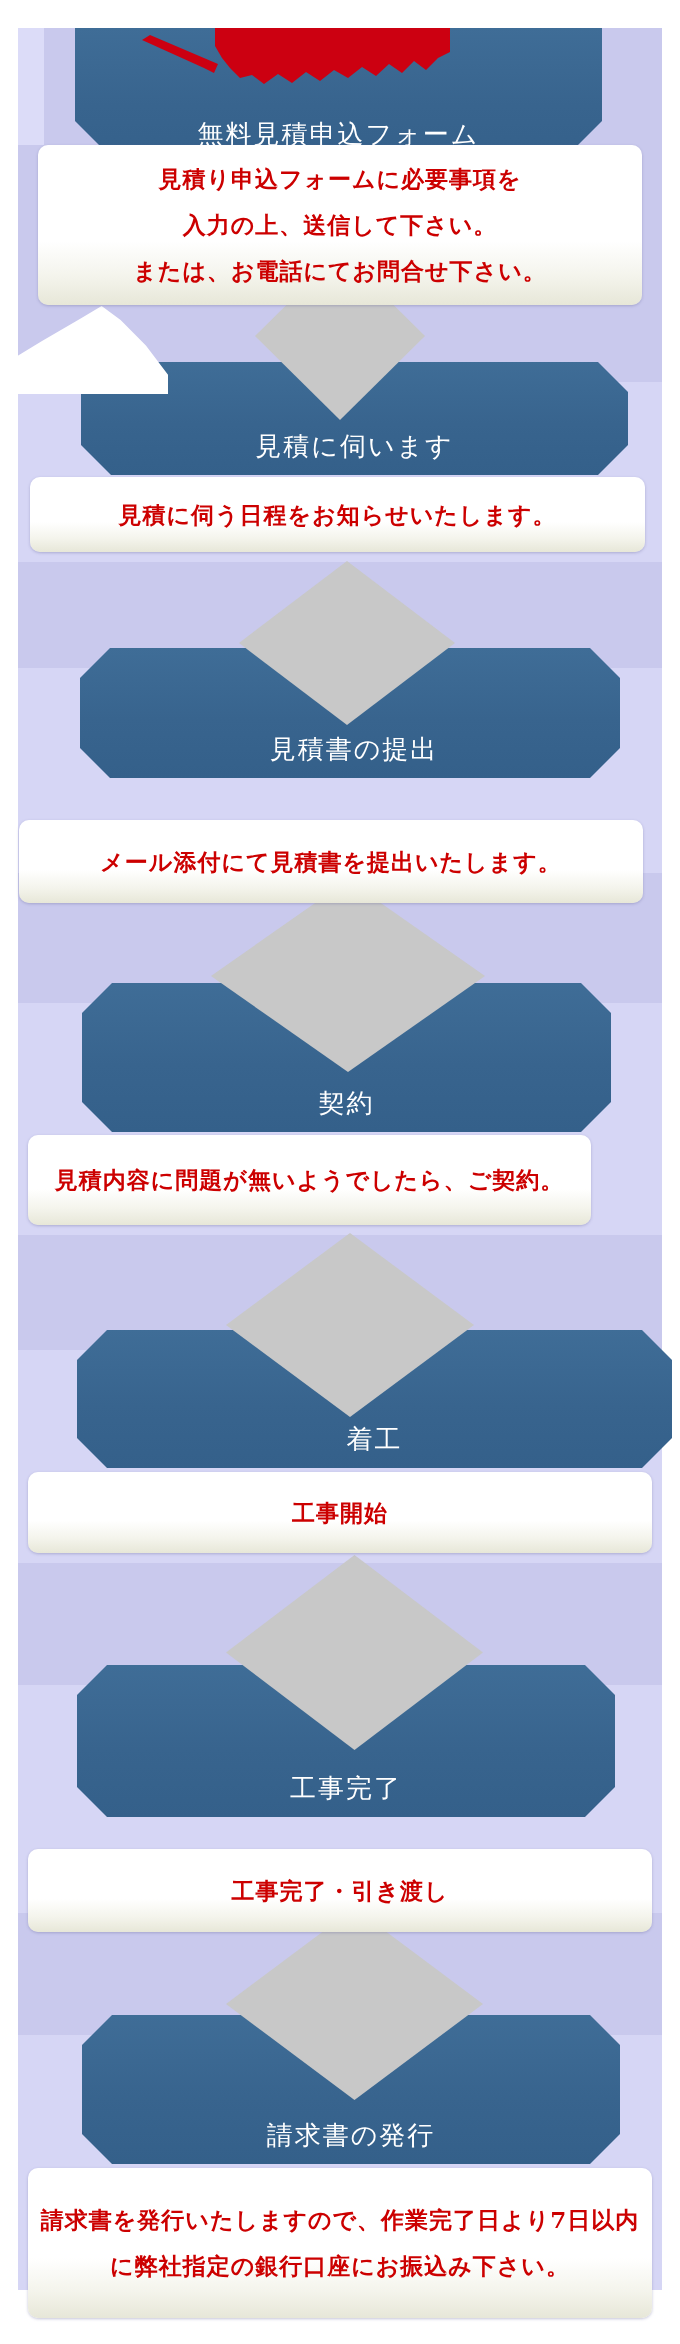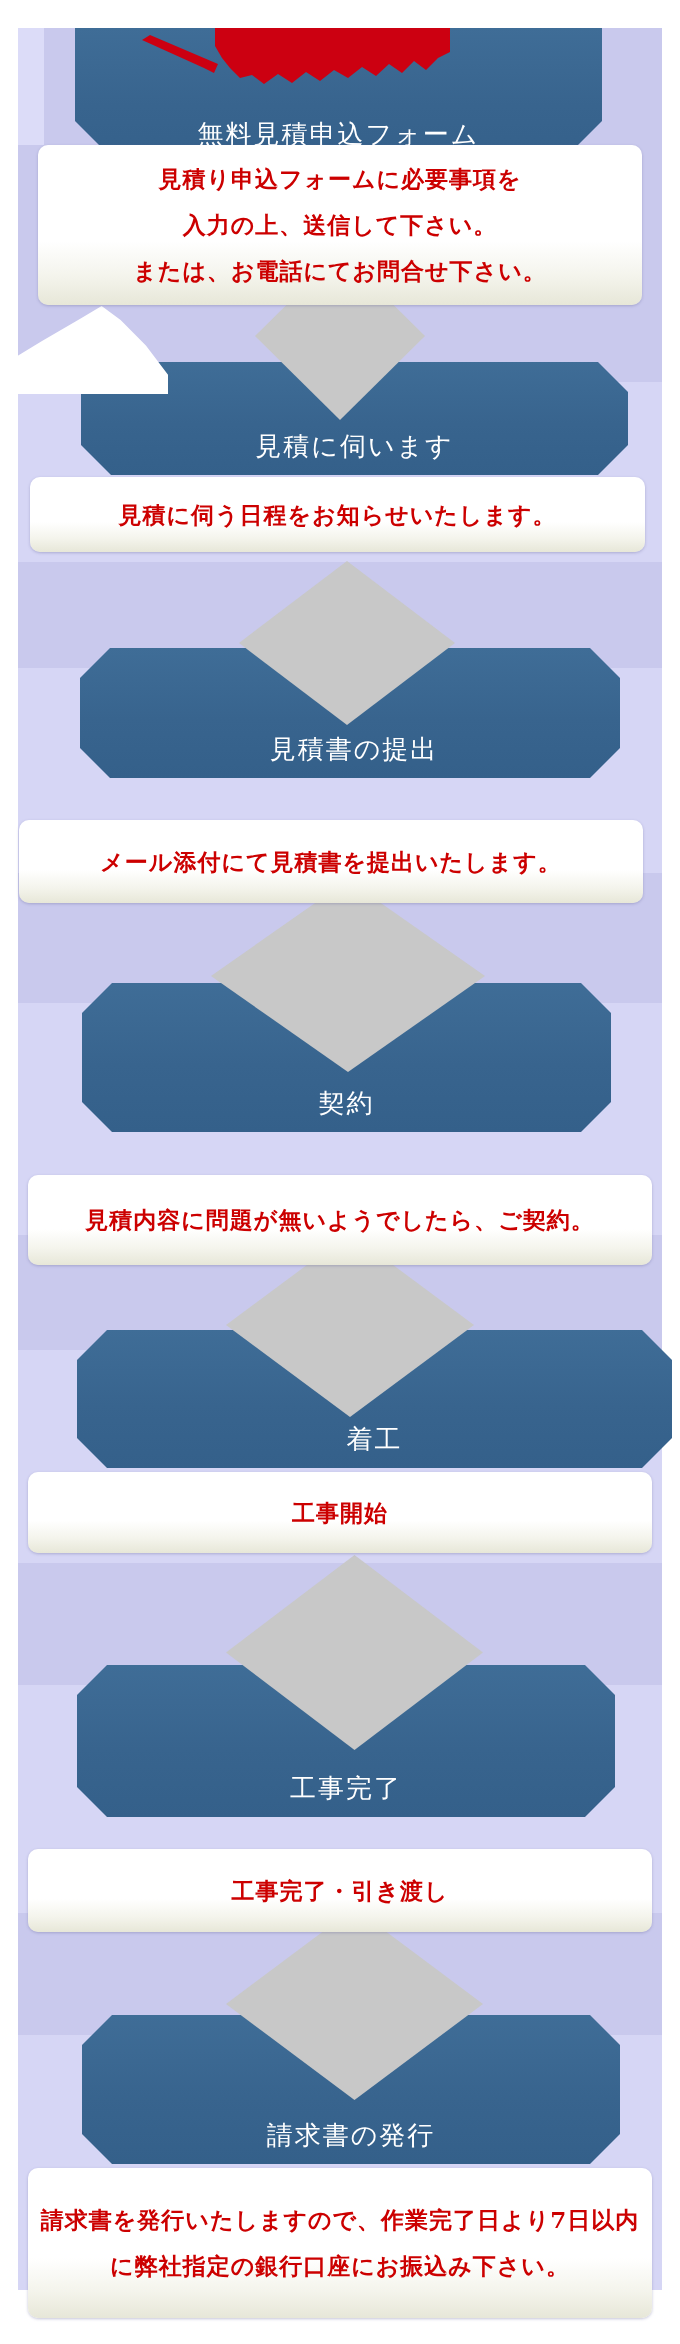--- a/index.html
+++ b/index.html
@@ -107,21 +107,21 @@
   </div>
   <div class="info-box" style="left:19px;top:780px;width:624px;height:83px;margin-top:40px;">
     <span class="info-text">メール添付にて見積書を提出いたします。</span>
   </div>
 
   <div class="diamond" style="left:211px;top:880px;width:274px;height:192px;"></div>
 
   <div class="banner oct" style="left:82px;top:983px;width:529px;height:149px;">
     <span class="banner-label">契約</span>
   </div>
-  <div class="info-box" style="left:28px;top:1135px;width:624px;height:90px;margin-top:40px;">
+  <div class="info-box" style="left:28px;top:1135px;width:563px;height:90px;">
     <span class="info-text">見積内容に問題が無いようでしたら、ご契約。</span>
   </div>
 
   <div class="diamond" style="left:226px;top:1233px;width:248px;height:184px;"></div>
 
   <div class="banner oct" style="left:77px;top:1330px;width:595px;height:138px;">
     <span class="banner-label">着工</span>
   </div>
   <div class="info-box" style="left:28px;top:1472px;width:624px;height:81px;">
     <span class="info-text">工事開始</span>

